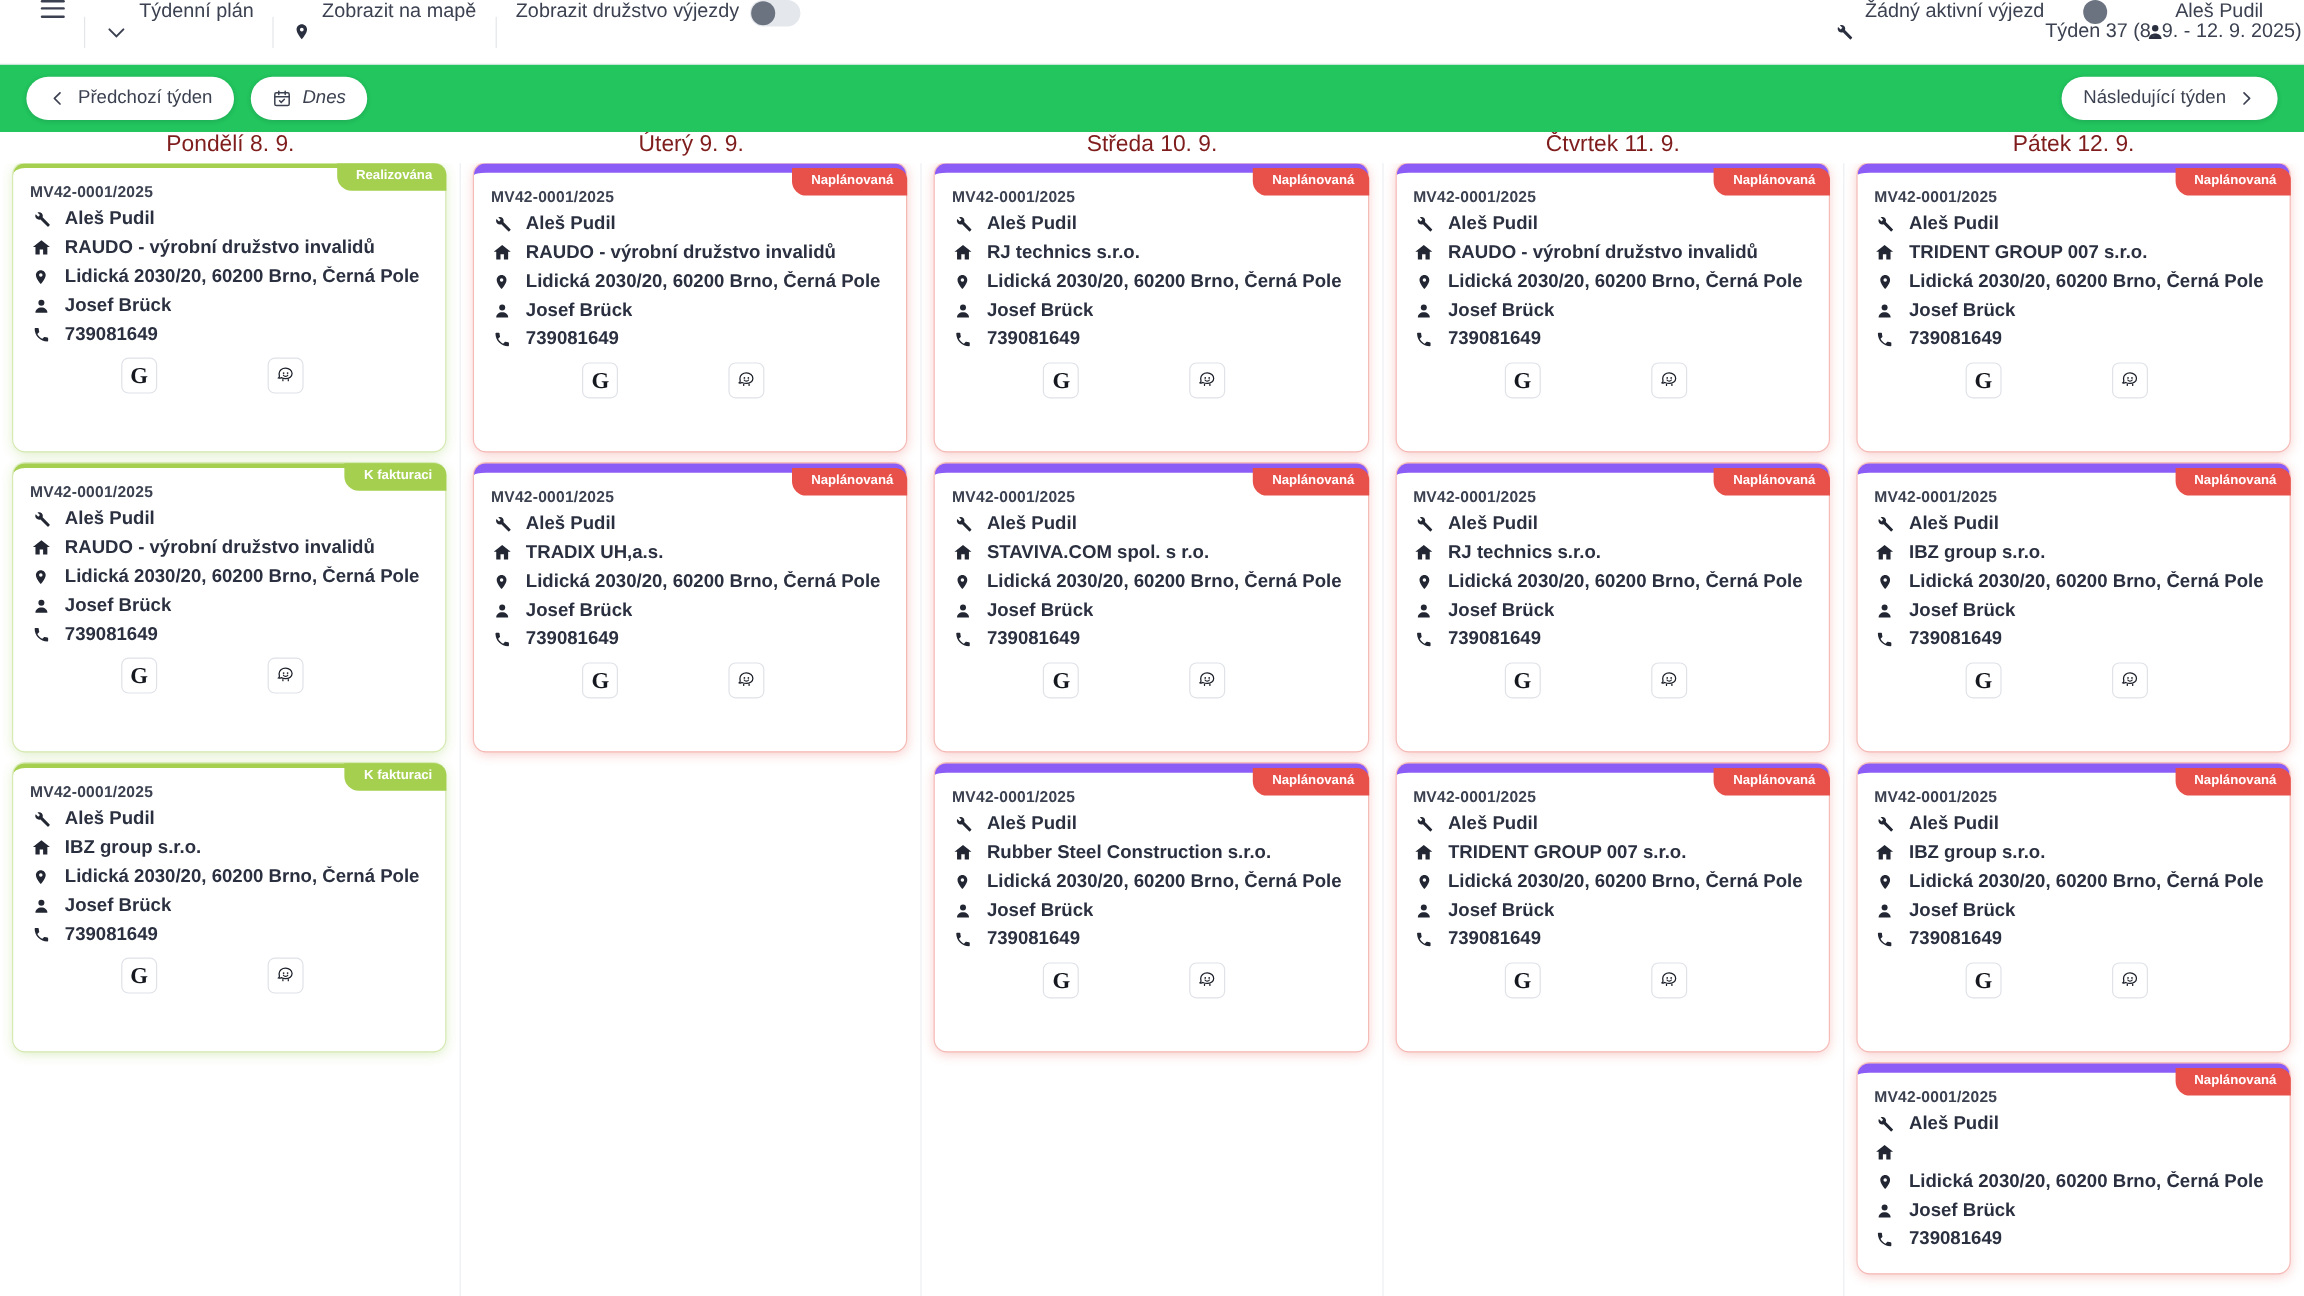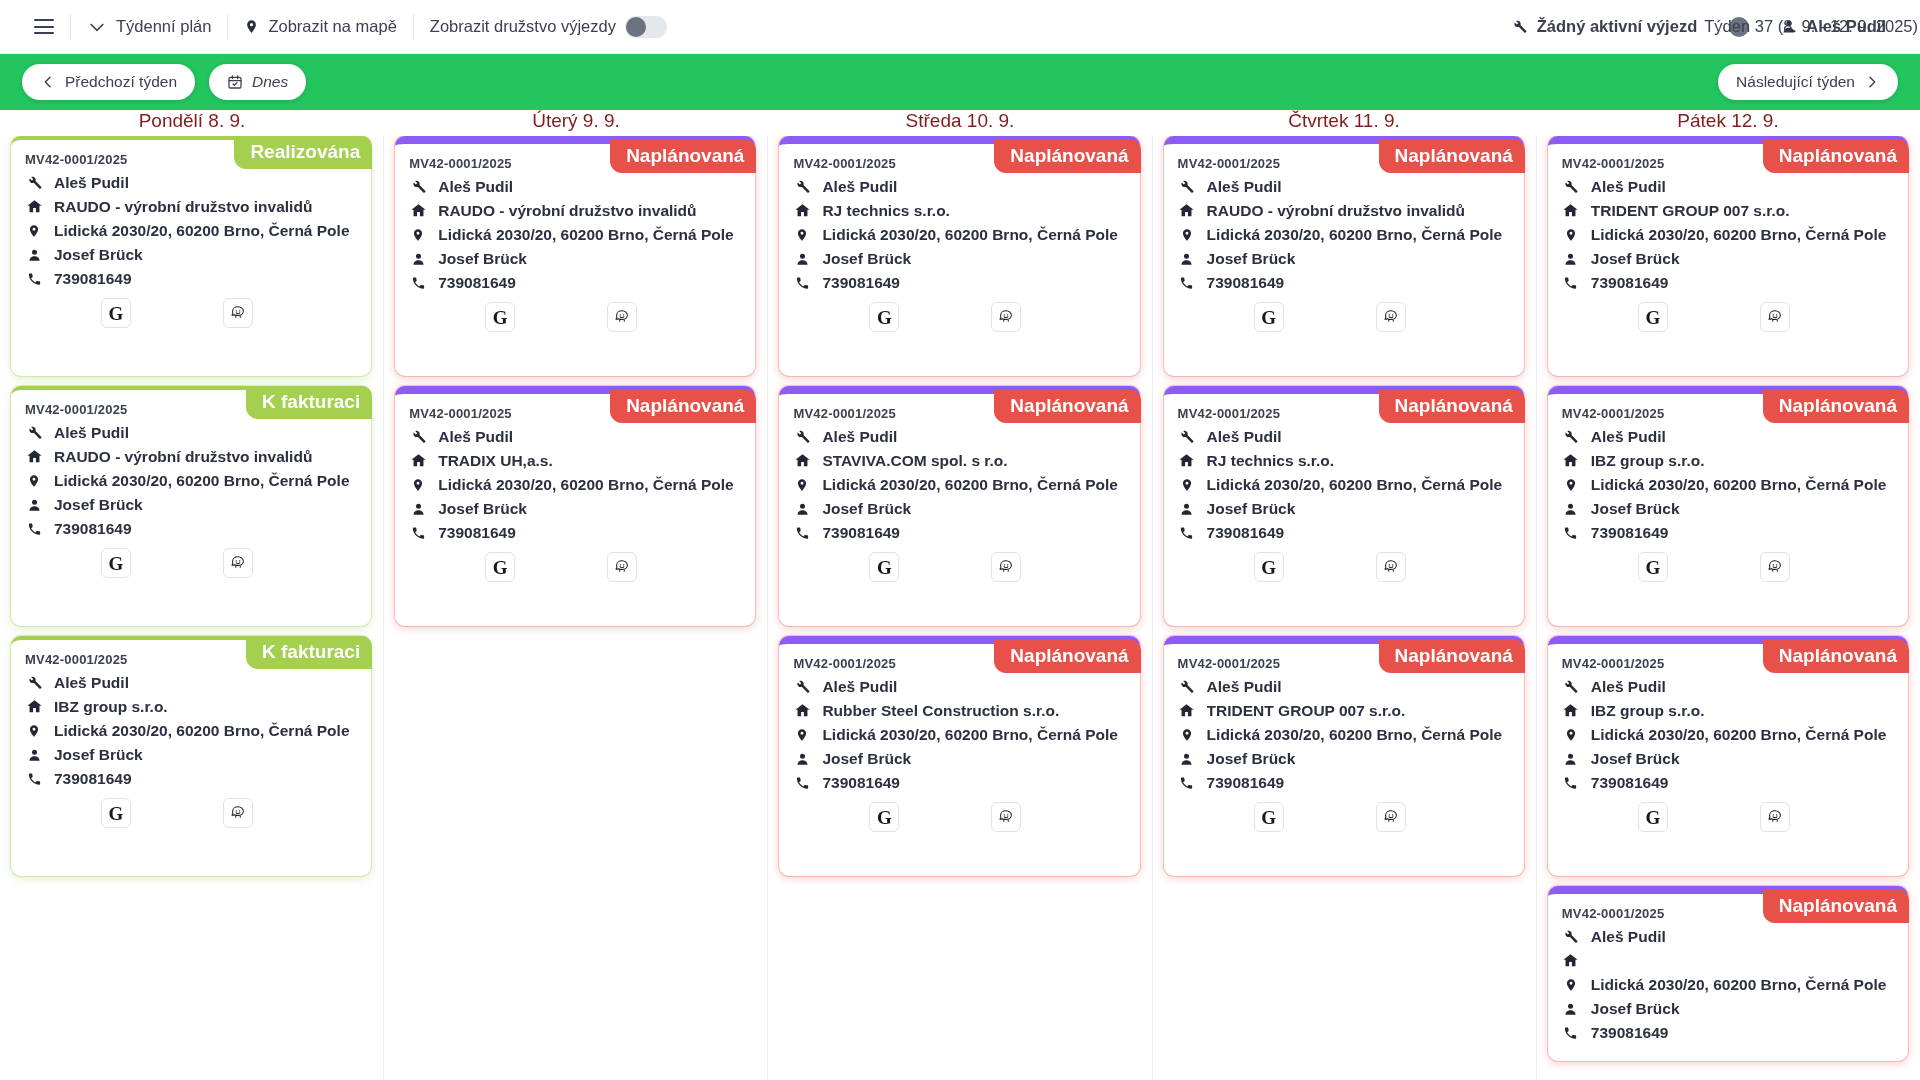--- a/index.html
+++ b/index.html
@@ -14,21 +14,21 @@
   
   .topbar {
     height: 54px;
     display: flex;
     align-items: center;
     background: #ffffff;
     border-bottom: 1px solid #e9ecef;
     position: relative;
     padding: 0 18px;
   }
-  .tb-group { display: flex; align-items: center; gap: 9px; padding: 0 16px; height: 54px; }
+  .tb-group { display: flex; gap: 9px; padding: 0 16px; height: 54px; }
   .tb-sep { width: 1px; height: 26px; background: #e3e6ea; }
   .tb-text { font-size: 16.5px; color: #3b4150; white-space: nowrap; }
   .icon-btn { display: flex; align-items: center; justify-content: center; cursor: pointer; }
   svg { display: block; }
 
   .hamburger { width: 20px; height: 15px; display:flex; flex-direction:column; justify-content:space-between; }
   .hamburger span { display:block; height:2px; background:#3b4150; border-radius:1px; }
 
   .toggle {
     width: 42px; height: 22px; border-radius: 11px;
@@ -39,21 +39,21 @@
     width: 20px; height: 20px; border-radius: 50%;
     background: #6b7280;
   }
 
   .week-title {
     position: absolute; left: 0; right: 2px;
     text-align: right;
     font-size: 16.5px; color: #3b4150;
     pointer-events: none;
   }
-  .tb-right { margin-left: auto; display:flex; align-items:center;font-weight:bold; }
+  .tb-right { margin-left: auto; display:flex; align-items:center; }
   .dot-avatar { width: 20px; height: 20px; border-radius: 50%; background: #6b7280; }
 
   
   .navrow {
     height: 56px; position: relative;
     display: flex; align-items: center;
     padding: 0 22px;
     background: #22c55e;
   }
   .pill {
@@ -107,21 +107,21 @@
   .card.red {
     box-shadow: 0 0 0 1px rgba(229,80,70,.28), 0 2px 10px rgba(229,80,70,.30);
     border-top: 8px solid #8b5cf6;
   }
   .card.last { min-height: 150px; margin-bottom: 0; }
 
   .badge {
     position: absolute; top: -4px; right: -1px;
     padding: 4px 12px 5px 16px;
     border-radius: 0 10px 0 12px;
-    font-size: 19px; font-weight: bold; color: #ffffff;
+    font-size: 11px; font-weight: bold; color: #ffffff;
     line-height: 1.25;
     white-space: nowrap;
   }
   .badge.green { background: #a4cf4f; }
   .badge.red   { background: #e8504a; }
 
   .code {
     font-size: 13px; font-weight: bold; color: #3b4150;
     letter-spacing: .2px; margin-bottom: 6px;
   }

